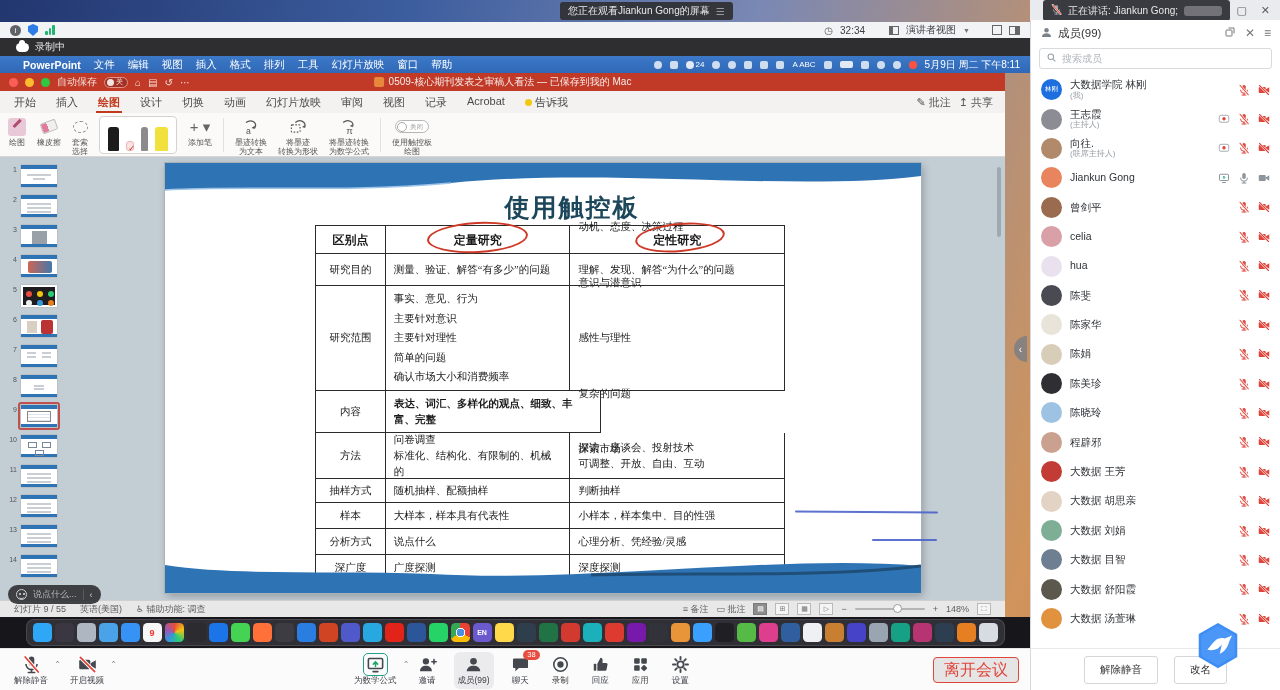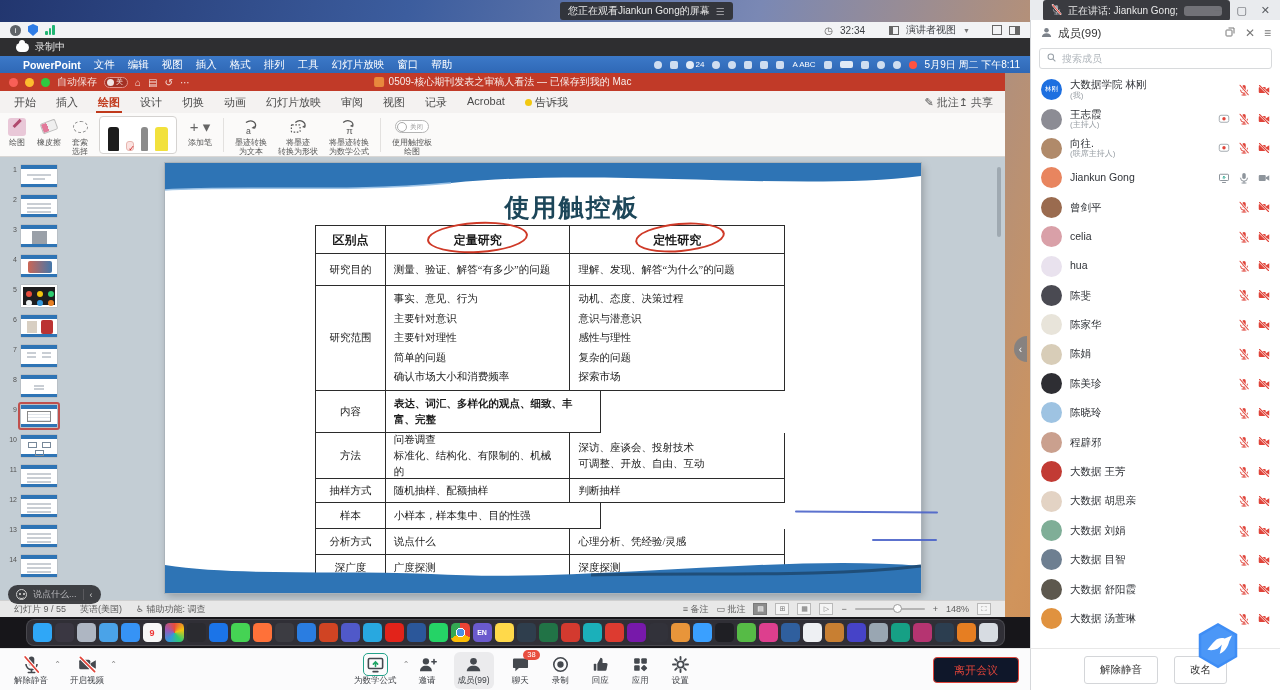--- a/index.html
+++ b/index.html
@@ -40,21 +40,21 @@
 .ppt-title{left:0;top:73px;width:1005px;height:18px;background:#c13a28;display:flex;align-items:center;gap:7px;padding:0 9px;color:#f3ddd8;font-size:10px;}
 .tl{width:9px;height:9px;border-radius:50%;}
 .toggle{width:24px;height:11px;border-radius:6px;background:#a33024;border:1px solid #e2938a;display:flex;align-items:center;gap:2px;padding:0 2px;color:#f3ddd8;font-size:7px;}
 .knob{width:7px;height:7px;border-radius:50%;background:#f0e4e2;}
 .doc-title{position:absolute;left:50%;transform:translateX(-50%);display:flex;align-items:center;gap:5px;color:#f7ece9;font-size:10px;white-space:nowrap;}
 .doc-ico{width:10px;height:10px;background:#e8883d;border-radius:2px;}
 .rtabs{left:0;top:91px;width:1005px;height:22px;background:#f4f2f1;display:flex;align-items:center;padding:0 4px;font-size:11px;color:#4a4a4a;}
 .rtab{padding:3px 10px;position:relative;white-space:nowrap;}
 .rtab.active{color:#c0391b;font-weight:bold;}
 .rtab.active::after{content:"";position:absolute;left:8px;right:8px;bottom:0;height:2px;background:#c0391b;}
-.rtab-actions{margin-left:auto;display:flex;gap:0;align-items:center;color:#555;padding-right:8px;}
+.rtab-actions{margin-left:auto;display:flex;gap:8px;align-items:center;color:#555;padding-right:8px;}
 .rtools{left:0;top:113px;width:1005px;height:44px;background:#fbfaf9;border-bottom:1px solid #d9d7d5;display:flex;align-items:flex-start;gap:11px;padding:3px 8px;font-size:8px;color:#555;}
 .tool{display:flex;flex-direction:column;align-items:center;gap:1px;text-align:center;white-space:pre-line;line-height:1.15;}
 .tool .ticon{height:21px;display:flex;align-items:center;justify-content:center;}
 .pencil-ico{width:18px;height:18px;background:#e9c8d8;border-radius:3px;position:relative;}
 .pencil-ico::after{content:"";position:absolute;left:4px;top:4px;width:10px;height:2.5px;background:#b04a6e;transform:rotate(-45deg);}
 .eraser-ico{width:16px;height:11px;background:linear-gradient(90deg,#e27a9a 40%,#efefef 40%);border-radius:2px;transform:rotate(-20deg);border:1px solid #bbb;}
 .lasso-ico{width:15px;height:12px;border:1.4px dashed #888;border-radius:50%;}
 .penbox{display:flex;align-items:flex-end;gap:7px;background:#fff;border:1px solid #d5d3d1;border-radius:4px;padding:2px 8px;height:38px;}
 .pen{position:relative;width:11px;height:24px;border-radius:3px 3px 1px 1px;}
 .pen::after{content:"";position:absolute;left:2px;bottom:-5px;border-left:3.5px solid transparent;border-right:3.5px solid transparent;border-top:6px solid inherit;}
@@ -106,21 +106,21 @@
 
 .botbar{left:0;top:648px;width:1030px;height:42px;background:#fbfbfc;border-top:1px solid #e6e6e8;}
 .bleft{position:absolute;left:10px;top:3px;display:flex;gap:14px;}
 .bcenter{position:absolute;left:350px;top:3px;display:flex;gap:13px;}
 .bitem{display:flex;flex-direction:column;align-items:center;gap:1px;font-size:8.5px;color:#3c3f44;position:relative;padding:2px 4px;border-radius:6px;}
 .bitem.active{background:#ebebed;}
 .bitem .bico{height:20px;display:flex;align-items:center;justify-content:center;}
 .badge{position:absolute;top:-2px;right:-6px;background:#e84e40;color:#fff;font-size:7.5px;border-radius:8px;padding:1px 4px;line-height:1;}
 .chev{position:absolute;right:-9px;top:8px;font-size:8px;color:#888;}
 .sharebox{border:1.5px solid #23a28a;border-radius:5px;padding:1px 2px;display:flex;}
-.leavebtn{position:absolute;left:933px;top:8px;width:86px;height:26px;border:1px solid #e0443a;border-radius:4px;color:#e0443a;font-size:11px;display:flex;align-items:center;justify-content:center;background:#0f172a;}
+.leavebtn{position:absolute;left:933px;top:8px;width:86px;height:26px;border:1px solid #e0443a;border-radius:4px;color:#e0443a;font-size:16px;display:flex;align-items:center;justify-content:center;background:#e5e5e5;}
 
 .sidebar{left:1030px;top:20px;width:250px;height:628px;background:#fff;border-left:1px solid #d5d7da;display:flex;flex-direction:column;}
 .sb-head{height:26px;display:flex;align-items:center;gap:5px;padding:0 9px;font-size:11.5px;color:#333;}
 .sb-head .hicons{margin-left:auto;display:flex;align-items:center;gap:9px;color:#777;}
 .sb-search{margin:2px 8px 6px;height:21px;border:1px solid #d8dadc;border-radius:3px;display:flex;align-items:center;gap:5px;padding:0 6px;background:#fff;}
 .sb-search input{border:none;outline:none;flex:1;font-size:10px;color:#333;background:transparent;font-family:inherit;}
 .sb-search input::placeholder{color:#b0b6bc;}
 .plist{flex:1;overflow:hidden;}
 .prow{height:29.4px;display:flex;align-items:center;gap:8px;padding:0 10px;}
 .pava{width:21px;height:21px;border-radius:50%;flex:0 0 21px;display:flex;align-items:center;justify-content:center;color:#fff;font-size:6.5px;line-height:1.05;text-align:center;overflow:hidden;}
@@ -468,21 +468,21 @@
           </div>
           <div class="trow">
             <div class="tcell lab" style="width: 70px; height: 105px;">研究范围</div>
             <div class="tcell" style="width: 185px; height: 105px; line-height: 19.5px;">
               <div>事实、意见、行为</div>
               <div>主要针对意识</div>
               <div>主要针对理性</div>
               <div>简单的问题</div>
               <div>确认市场大小和消费频率</div>
             </div>
-            <div class="tcell" style="width: 215px; height: 105px; line-height: 19.5px;">
+            <div class="tcell" style="width: 215px; height: 105px; line-height: 19.5px; gap: 36px;">
               <div>动机、态度、决策过程</div>
               <div>意识与潜意识</div>
               <div>感性与理性</div>
               <div>复杂的问题</div>
               <div>探索市场</div>
             </div>
           </div>
           <div class="trow">
             <div class="tcell lab" style="width: 70px; height: 42px;">内容</div>
             <div class="tcell" style="width: 215px; height: 42px; line-height: 16px; font-weight: bold;">
@@ -504,20 +504,23 @@
             <div class="tcell lab" style="width: 70px; height: 24px;">抽样方式</div>
             <div class="tcell" style="width: 185px; height: 24px; line-height: 16px;">
               <div>随机抽样、配额抽样</div>
             </div>
             <div class="tcell" style="width: 215px; height: 24px; line-height: 16px;">
               <div>判断抽样</div>
             </div>
           </div>
           <div class="trow">
             <div class="tcell lab" style="width: 70px; height: 26px;">样本</div>
+            <div class="tcell" style="width: 185px; height: 26px; line-height: 16px;">
+              <div>大样本，样本具有代表性</div>
+            </div>
             <div class="tcell" style="width: 215px; height: 26px; line-height: 16px;">
               <div>小样本，样本集中、目的性强</div>
             </div>
           </div>
           <div class="trow">
             <div class="tcell lab" style="width: 70px; height: 26px;">分析方式</div>
             <div class="tcell" style="width: 185px; height: 26px; line-height: 16px;">
               <div>说点什么</div>
             </div>
             <div class="tcell" style="width: 215px; height: 26px; line-height: 16px;">

